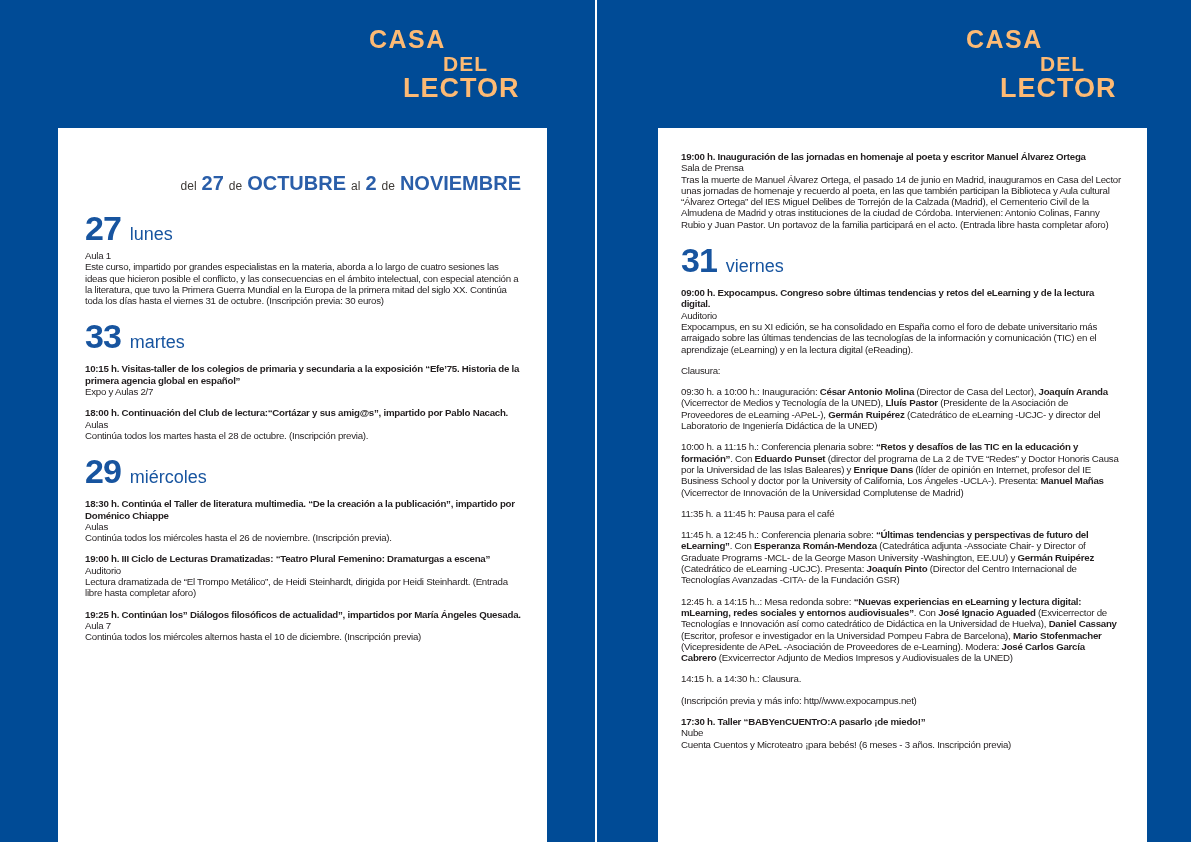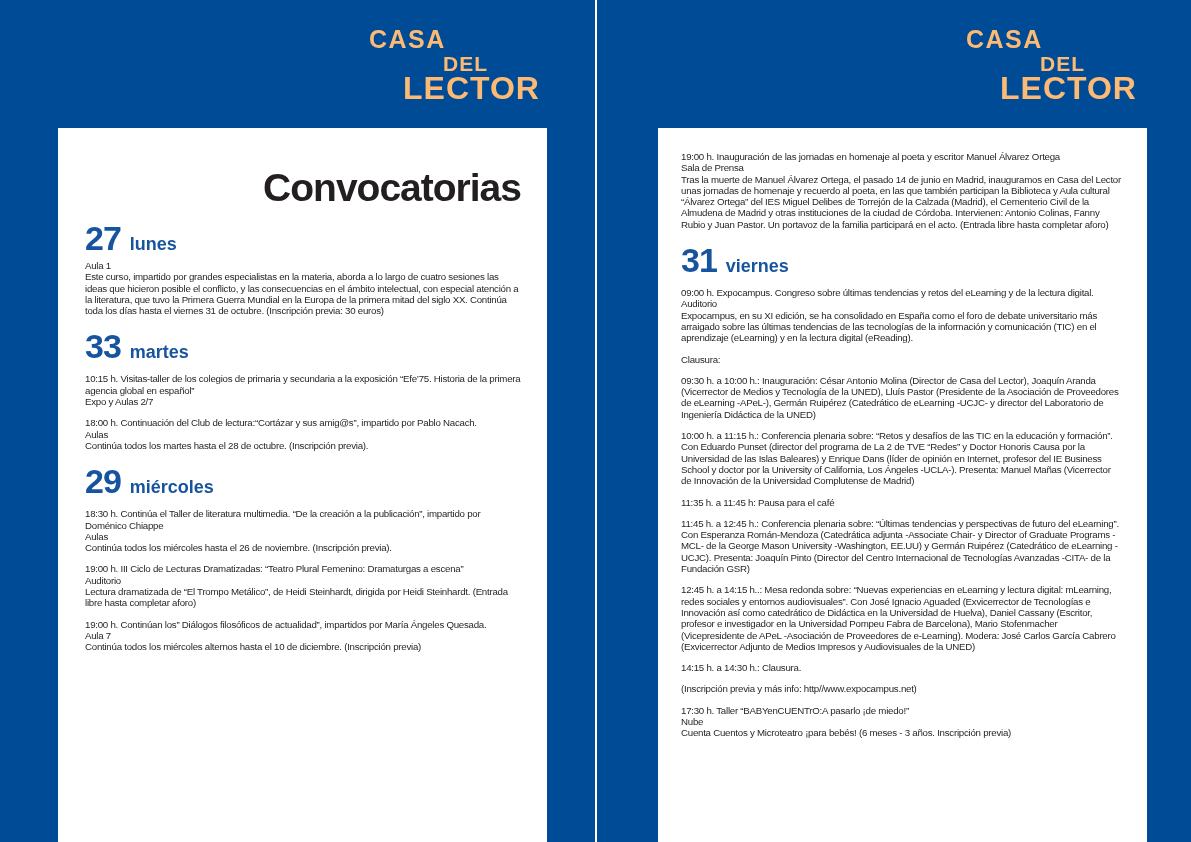--- a/index.html
+++ b/index.html
@@ -10,56 +10,56 @@
     -webkit-font-smoothing:antialiased;
   }
   .panel{position:absolute;top:0;height:842px;background:#004b96;overflow:hidden;}
   #panel-left{left:0;width:595px;}
   #panel-right{left:597px;width:594px;}
   .divider{position:absolute;left:595px;top:0;width:2px;height:842px;background:#ffffff;}
 
   .logo{position:absolute;top:27px;left:357px;color:#fdba74;font-weight:bold;line-height:24px;margin-left:12px;}
   .logo .l1{font-size:25px;letter-spacing:1.5px;}
   .logo .l2{font-size:21px;margin-left:74px;margin-top:1px;letter-spacing:1px;}
-  .logo .l3{font-size:32px;margin-left:34px;letter-spacing:1px;}
+  .logo .l3{font-size:27px;margin-left:34px;letter-spacing:1px;}
 
   .card{position:absolute;top:128px;bottom:0;width:489px;background:#ffffff;overflow:hidden;}
   #panel-left .card{left:58px;}
   #panel-right .card{left:61px;}
   .inner{box-sizing:border-box;height:100%;}
   .inner-left{padding:40px 26px 0 27px;}
   .inner-right{padding:13px 26px 0 23px;}
 
   .page-title{margin:0;font-size:39px;line-height:40px;font-weight:bold;letter-spacing:-1px;color:#231f20;text-align:right;}
   .page-subtitle{margin:3px 0 0;text-align:right;line-height:24px;white-space:nowrap;}
   .page-subtitle span{margin-left:5px;}
   .sub-sm{font-size:12px;color:#3d3935;}
   .sub-lg{font-size:20px;color:#2a5ea9;font-weight:bold;}
 
   .day-header{display:flex;align-items:baseline;gap:9px;margin:16px 0 5px;color:#17549f;}
   .day-num{font-size:34px;font-weight:bold;line-height:28px;letter-spacing:-1px;}
-  .day-name{font-size:18px;font-weight:bold;}
+  .day-name{font-size:18px;font-weight:normal;}
 
   .blk{margin:0;font-size:9.7px;line-height:11.3px;letter-spacing:-0.25px;color:#231f20;}
   .blk-t{margin-top:10px;}
   .blk-p{margin-top:10px;}
-  .bold{font-weight:normal;margin-top:28px;}
+  .bold{font-weight:bold;margin-top:28px;}
 </style>
 </head>
 <body>
 
 <div class="panel" id="panel-left">
   <div class="logo">
     <div class="l1">CASA</div>
     <div class="l2">DEL</div>
     <div class="l3">LECTOR</div>
   </div>
   <div class="card">
     <div class="inner inner-left">
-      <h1 class="page-title">Convocatorias</h1>
+      <div class="page-subtitle"><span class="sub-sm">del</span><span class="sub-lg">27</span><span class="sub-sm">de</span><span class="sub-lg">OCTUBRE</span><span class="sub-sm">al</span><span class="sub-lg">2</span><span class="sub-sm">de</span><span class="sub-lg">NOVIEMBRE</span></div>
       <div>
           <div class="day-header">
             <span class="day-num">27</span>
             <span class="day-name">lunes</span>
           </div>
           <p class="blk blk-v"><span>Aula 1</span></p>
           <p class="blk blk-b"><span>Este curso, impartido por grandes especialistas en la materia, aborda a lo largo de cuatro sesiones las ideas que hicieron posible el conflicto, y las consecuencias en el ámbito intelectual, con especial atención a la literatura, que tuvo la Primera Guerra Mundial en la Europa de la primera mitad del siglo XX. Continúa toda los días hasta el viernes 31 de octubre.  (Inscripción previa: 30 euros)</span></p>
           <div class="day-header">
             <span class="day-num">33</span>
             <span class="day-name">martes</span>
@@ -72,21 +72,21 @@
           <div class="day-header">
             <span class="day-num">29</span>
             <span class="day-name">miércoles</span>
           </div>
           <p class="blk blk-t"><span class="bold">18:30 h. Continúa el Taller de literatura multimedia. “De la creación a la publicación”, impartido por Doménico Chiappe</span></p>
           <p class="blk blk-v"><span>Aulas</span></p>
           <p class="blk blk-b"><span>Continúa todos los miércoles hasta el 26 de noviembre. (Inscripción previa).</span></p>
           <p class="blk blk-t"><span class="bold">19:00 h. III Ciclo de Lecturas Dramatizadas: “Teatro Plural Femenino: Dramaturgas a escena”</span></p>
           <p class="blk blk-v"><span>Auditorio</span></p>
           <p class="blk blk-b"><span>Lectura dramatizada de “El Trompo Metálico”, de Heidi Steinhardt, dirigida por Heidi Steinhardt. (Entrada libre hasta completar aforo)</span></p>
-          <p class="blk blk-t"><span class="bold">19:00 h. Continúan los” Diálogos filosóficos de actualidad”, impartidos por María Ángeles Quesada.</span></p>
+          <p class="blk blk-t"><span class="bold">19:25 h. Continúan los” Diálogos filosóficos de actualidad”, impartidos por María Ángeles Quesada.</span></p>
           <p class="blk blk-v"><span>Aula 7</span></p>
           <p class="blk blk-b"><span>Continúa todos los miércoles alternos hasta el 10 de diciembre. (Inscripción previa)</span></p>
         </div>
     </div>
   </div>
 </div>
 
 <div class="divider"></div>
 
 <div class="panel" id="panel-right">

